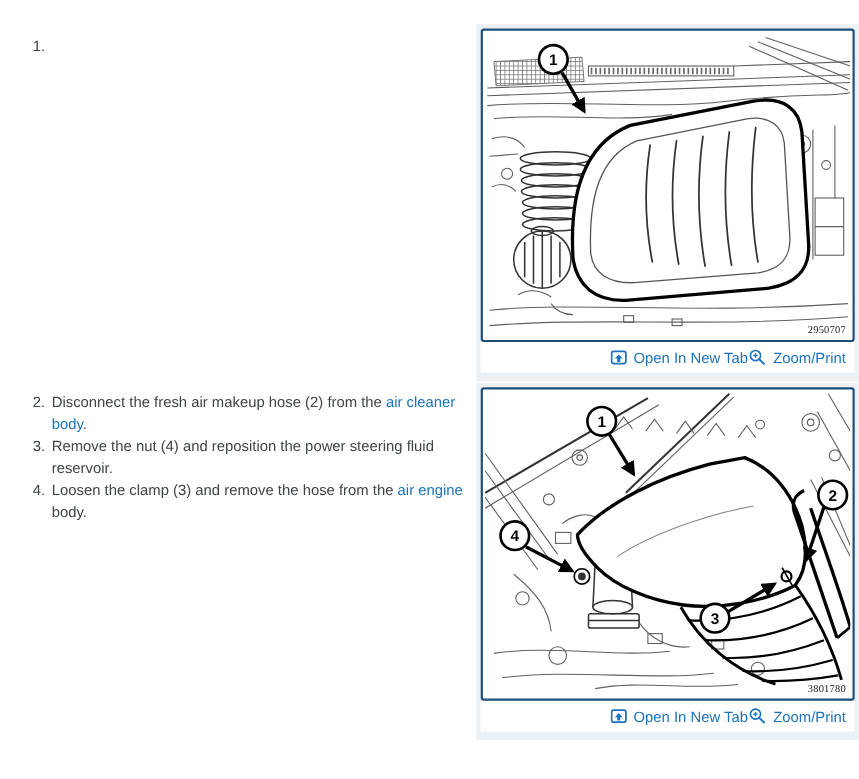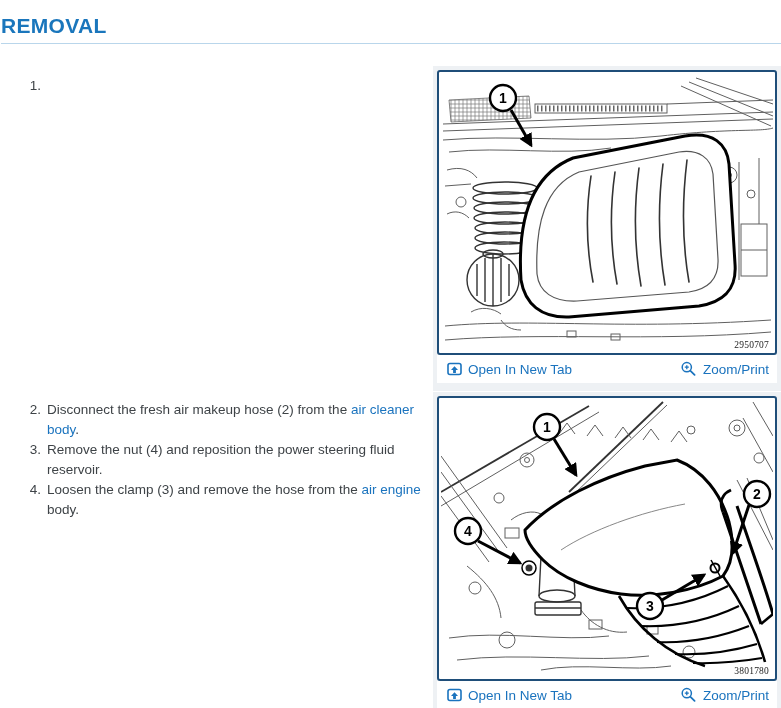--- a/index.html
+++ b/index.html
@@ -45,21 +45,21 @@
     border:2px solid var(--figBorder,#1f4e79);
     border-radius:3px;padding:2px;height:277px;
   }
   .fig-image svg{display:block;width:332px;height:277px;}
   .fig-id{
     position:absolute;right:6px;bottom:3px;
     font-size:9.5px;color:#222;letter-spacing:.2px;font-family:Liberation Serif, serif;
   }
   .fig-actions{
     height:28px;background:#fff;
-    display:flex;justify-content:space-between;align-items:center;
+    display:flex;justify-content:flex-end;align-items:center;
     padding:0 8px 0 10px;
   }
   .fig-link{
     display:inline-flex;align-items:center;gap:6px;
     color:var(--link,#1a73be);font-size:13.5px;text-decoration:none;cursor:pointer;
   }
   .fig-link svg{flex:none;}
 
   
   .thin{stroke:#606060;stroke-width:1;fill:none;}
@@ -68,21 +68,20 @@
   .rib{stroke:#333;stroke-width:1.6;fill:none;stroke-linecap:round;}
   .callout-circle{fill:#fff;stroke:#000;stroke-width:2.4;}
   .callout-arrow{stroke:#000;stroke-width:3;}
   .callout-num{font:700 14px "Liberation Sans",sans-serif;fill:#000;}
 </style>
 </head>
 <body>
 
 <div class="page">
 
-  <h1 class="page-title">REMOVAL</h1>
 
   <div class="content">
 
     <div class="steps-cell g0">
         <div class="step-item">
           <span class="step-num">1.</span>
         </div>
       </div>
 
     <div class="fig-widget">

